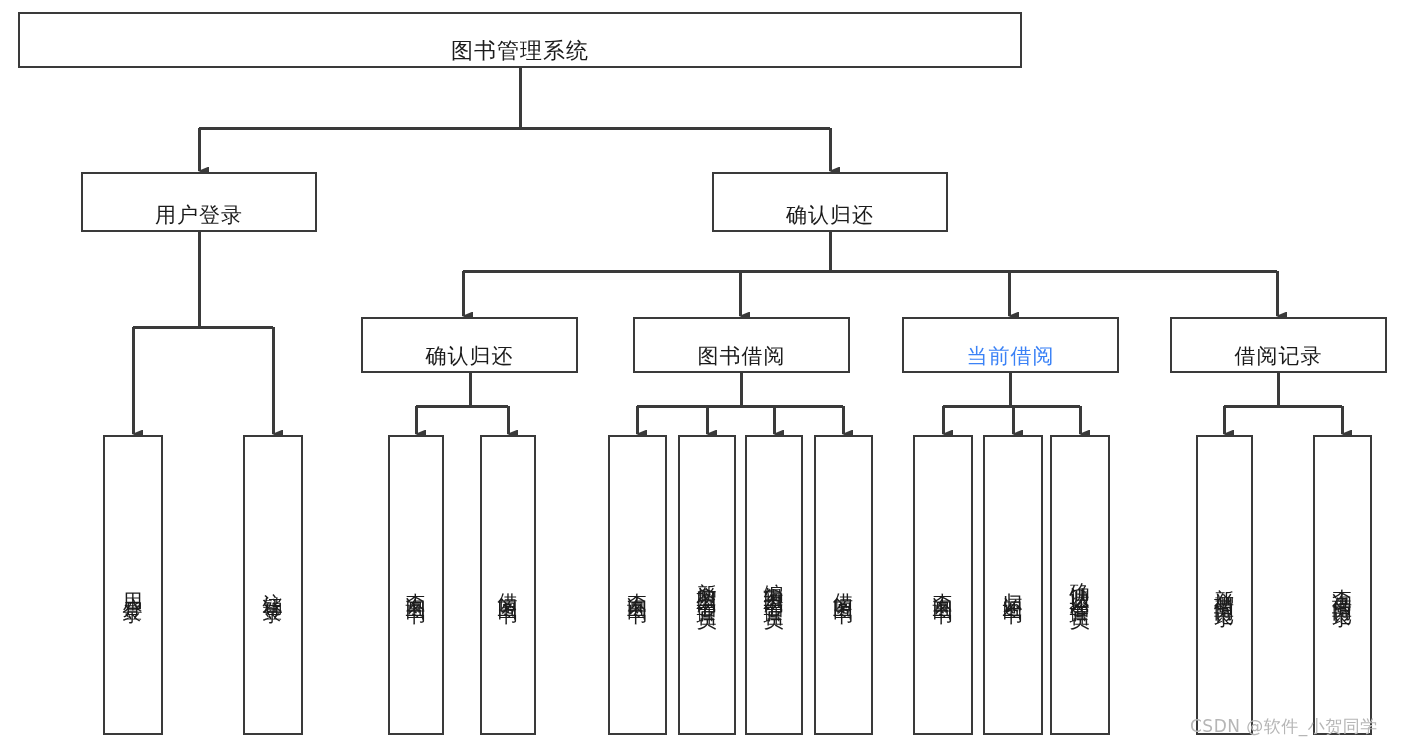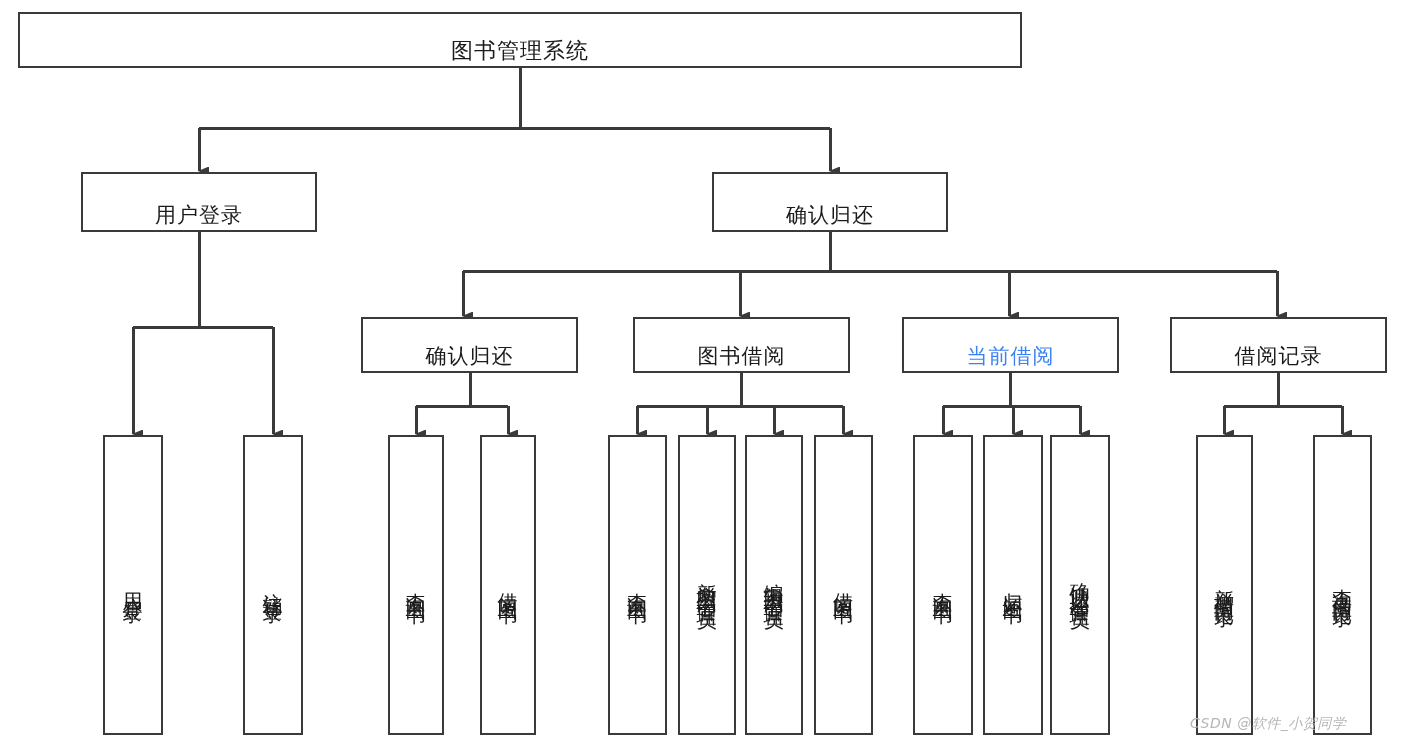--- a/index.html
+++ b/index.html
@@ -58,25 +58,24 @@
     line-height: 1;
     white-space: nowrap;
     max-height: 100%;
   }
   .node-box.root .node-label {
     font-size: 22px;
   }
   .watermark {
     position: absolute;
     color: #b6b6b6;
-    font-size: 14px;
+    font-size: 17px;
     letter-spacing: 0.5px;
     white-space: nowrap;
     pointer-events: none;
-    font-style: italic;
   }
 </style>
 </head>
 <body>
 
 <div id="diagram-root" style="width: 1405px; height: 747px; background: rgb(255, 255, 255);">
   <svg id="edge-layer" viewBox="0 0 1405 747" xmlns="http://www.w3.org/2000/svg">
     <defs>
       <marker id="arrowhead" markerWidth="9" markerHeight="11" refX="4.5" refY="10" orient="auto" markerUnits="userSpaceOnUse">
         <path d="M0,0 L9,0 L4.5,11 Z" fill="#3a3a3a"></path>

